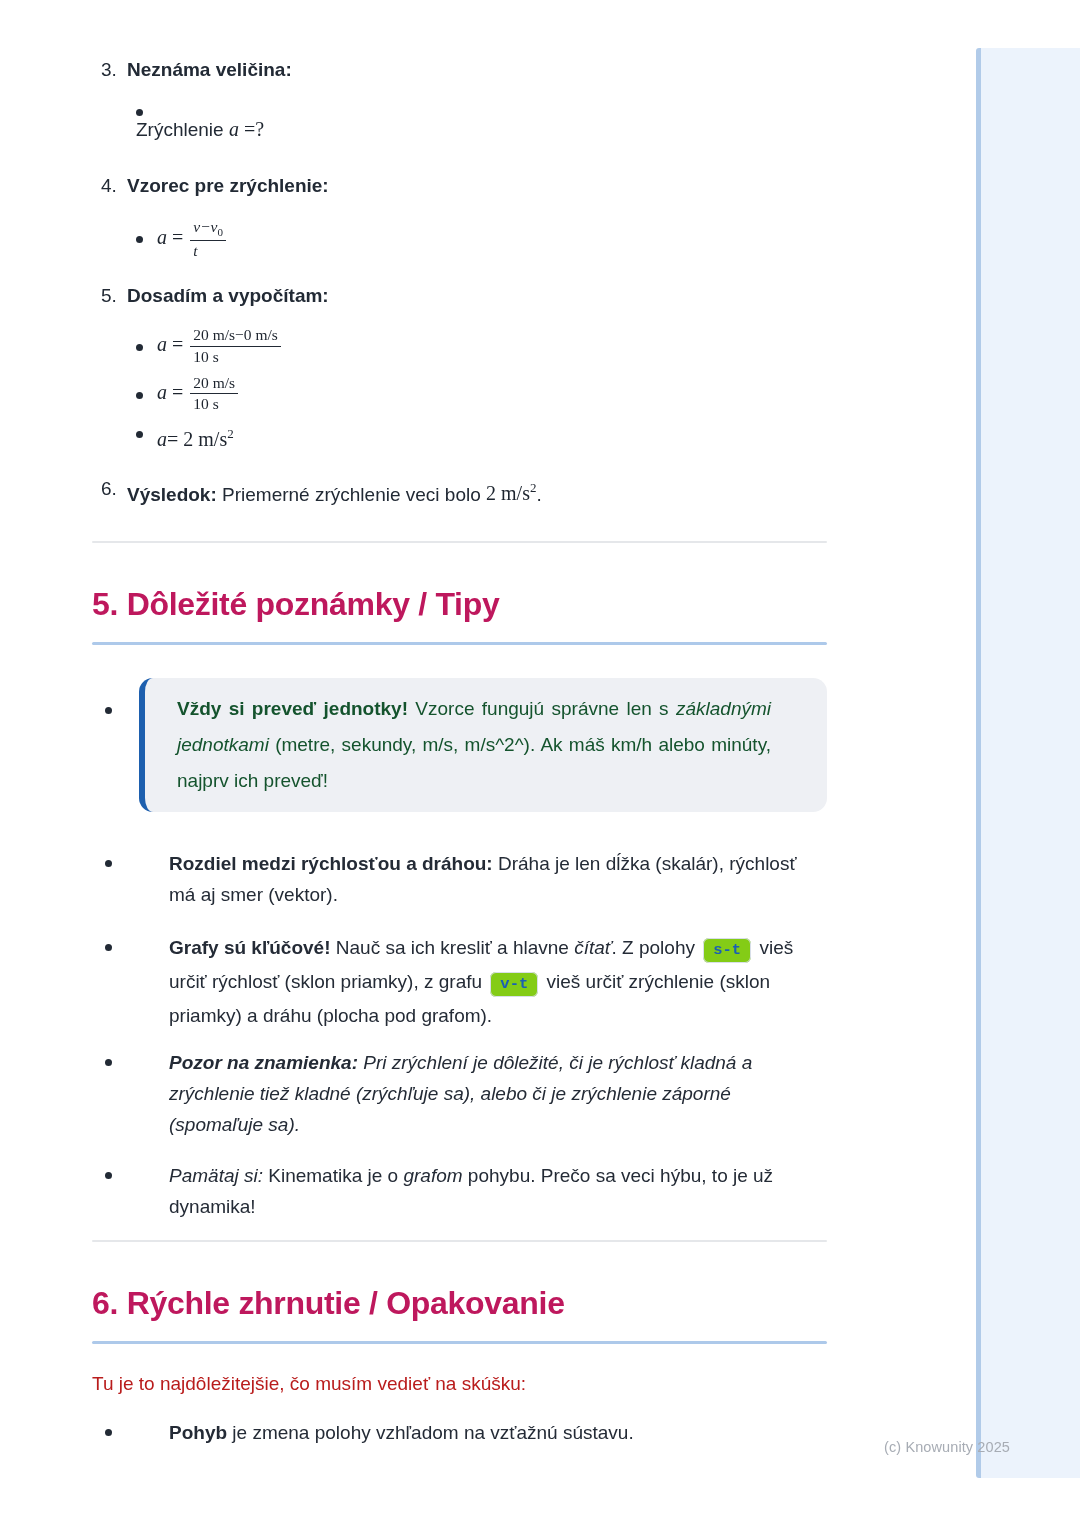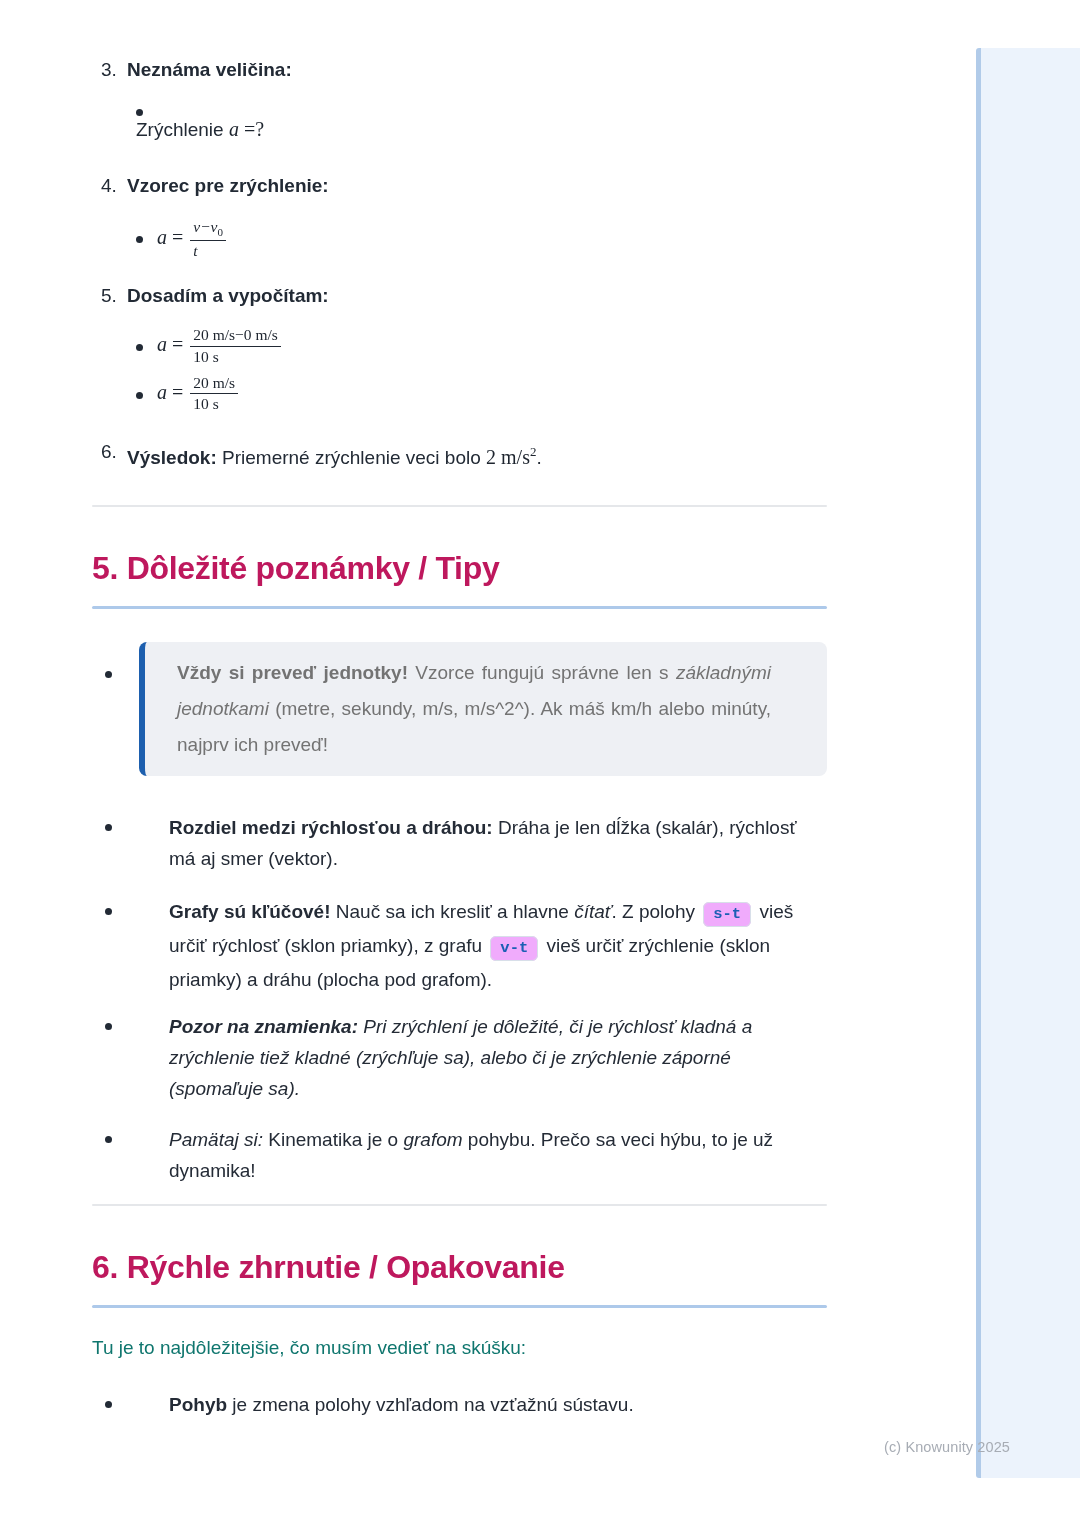--- a/index.html
+++ b/index.html
@@ -52,59 +52,59 @@
   .section-title{
     font-size:32px;line-height:38px;font-weight:700;color:#be185d;letter-spacing:-0.3px;
   }
   .section-underline{height:3px;background:#adc9ea;border-radius:2px;}
 
   
   .quote-row{display:flex;align-items:flex-start;padding-left:13px;}
   .quote-row .dot{margin-top:29px;}
   .quote-box{
     box-sizing:border-box;width:702px;margin-left:13px;
-    background:#eef0f4;border-left:6px solid #1d5fae;border-radius:8px;
+    background:#eef0f4;border-left:6px solid #1d5fae;border-radius:14px;
     padding:13px 56px 13px 32px;
-    font-size:19px;line-height:36px;text-align:justify;color:#737373;
+    font-size:19px;line-height:36px;text-align:justify;color:#14532d;
   }
   .it{font-style:italic;}
 
   
   .tip{display:flex;align-items:flex-start;padding-left:13px;font-size:19px;line-height:31px;gap:30px;}
   .tip .dot{margin-top:12px;}
   .tip-body{width:680px;margin-left:13px;color:#242b36;}
   .code-chip{
     font-family:"Liberation Mono","DejaVu Sans Mono",monospace;
     font-size:15.5px;font-weight:700;color:#1a5fb4;
-    background:#f0abfc;border:1px solid #d8dfe9;border-radius:6px;
+    background:#84cc16;border:1px solid #d8dfe9;border-radius:6px;
     padding:2px 9px 3px;margin:0 3px;white-space:nowrap;
   }
 
-  .intro{font-size:19px;line-height:26px;color:#0f766e;}
+  .intro{font-size:19px;line-height:26px;color:#b91c1c;}
 
   
   .mt-sub3{margin-top:16px;flex-direction:column;}
   .mt-s4{margin-top:30px;}
   .mt-formula{margin-top:18px;}
   .mt-s5{margin-top:22px;}
   .mt-f1{margin-top:16px;}
   .mt-f2{margin-top:6px;}
   .mt-f3{margin-top:6px;}
   .mt-s6{margin-top:24px;}
   .mt-div1{margin-top:34px;}
   .mt-title{margin-top:42px;}
   .mt-underline{margin-top:19px;}
   .mt-quote{margin-top:33px;}
   .mt-tip2{margin-top:36px;}
   .mt-tip3{margin-top:22px;}
   .mt-tip4{margin-top:16px;font-style:italic;}
   .mt-tip5{margin-top:20px;}
   .mt-div2{margin-top:18px;}
   .mt-intro{margin-top:27px;}
-  .mt-sumbullet{margin-top:28px;}
+  .mt-sumbullet{margin-top:20px;}
 </style>
 </head>
 <body>
 
 <div class="page">
 
   <div class="side-panel"></div>
   <div class="watermark">(c) Knowunity 2025</div>
 
   <div class="content">
@@ -147,20 +147,26 @@
     </div>
     <div class="sub frac-row mt-f2">
       <span class="dot"></span>
       <span class="math">
         <span class="mi">a</span><span class="mo">=</span><span class="frac">
             <span class="num">20 m/s</span>
             <span class="den">10 s</span>
           </span>
       </span>
     </div>
+    <div class="sub mt-f3">
+      <span class="dot"></span>
+      <span class="math">
+        <span class="mi">a</span><span>= 2 m/s</span><sup class="msup">2</sup>
+      </span>
+    </div>
 
     <div class="step-head mt-s6">
       <span class="step-num">6.</span>
       <span class="step-body"><span class="bold">Výsledok:</span><span> Priemerné zrýchlenie veci bolo </span><span class="math"><span>2 m/s</span><sup class="msup">2</sup></span><span>.</span></span>
     </div>
 
     <div class="divider mt-div1"></div>
 
     <div class="section-title mt-title">5. Dôležité poznámky / Tipy</div>
     <div class="section-underline mt-underline"></div>

